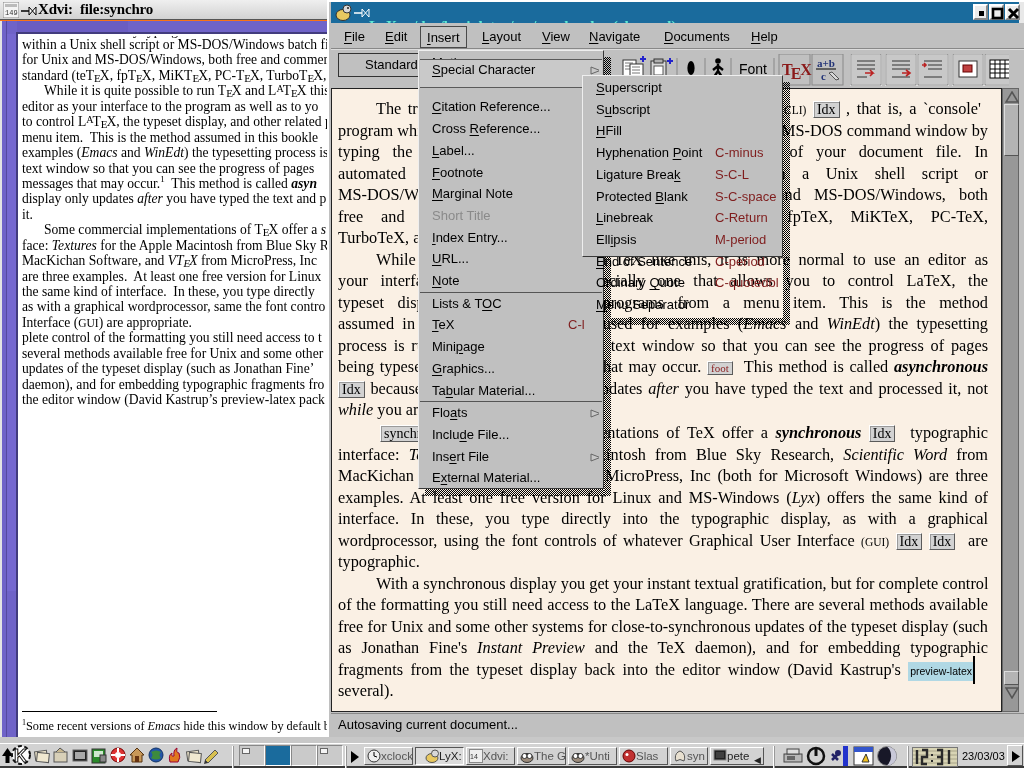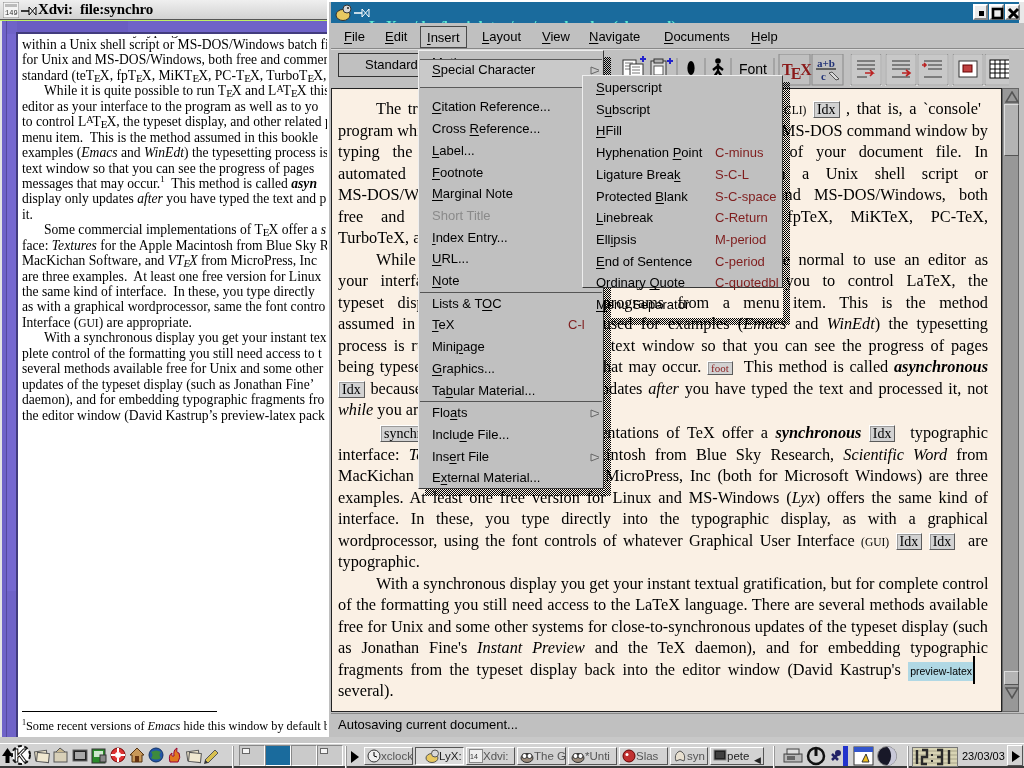--- a/index.html
+++ b/index.html
@@ -1,21 +1,21 @@
 <!DOCTYPE html>
 <html><head>
 <meta charset="utf-8">
 <style>
   html,body{margin:0;padding:0;width:1024px;height:768px;overflow:hidden;background:#c8c8c8;}
   *{box-sizing:border-box;}
   .abs{position:absolute;}
   body{font-family:"Liberation Sans",sans-serif;}
 
   
-  #xdvi{left:0;top:0;width:340px;height:737px;background:#bef264;}
+  #xdvi{left:0;top:0;width:340px;height:737px;background:#f97316;}
   #xdvi-title{left:0;top:0;width:340px;height:20px;background:linear-gradient(#efefef,#d2d2d2);border-bottom:1px solid #555;}
   #xdvi-title .txt{position:absolute;left:38px;top:1px;font:bold 15px "Liberation Serif",serif;color:#000;letter-spacing:-0.2px;}
   #xdvi-body{left:0;top:21px;width:340px;height:716px;background:#6f63c8;overflow:hidden;}
   #xdvi-page{position:absolute;left:18px;top:13px;right:0;bottom:0;background:#ffffff;overflow:hidden;}
   .navline{position:absolute;background:#423c7e;}
   #xdvi-text{position:absolute;left:22px;top:16px;width:400px;font-family:"Liberation Serif",serif;font-size:13.6px;line-height:15.44px;color:#000;white-space:nowrap;}
   #xdvi-text div{height:15.44px;}
   #xdvi-text sup,#xdvi-foot sup{line-height:0;}
   .lw{font-size:11px;vertical-align:-2px;letter-spacing:-1px;}
   .la{font-size:10px;vertical-align:3px;letter-spacing:-1px;}
@@ -95,21 +95,20 @@
       <div>messages that may occur.<sup style="font-size:9px">1</sup>&nbsp; This method is called <b><i>asyn</i></b></div>
       <div>display only updates <i>after</i> you have typed the text and p</div>
       <div>it.</div>
       <div style="padding-left:22px">Some commercial implementations of T<span class="lw">E</span>X offer a <i>s</i></div>
       <div>face: <i>Textures</i> for the Apple Macintosh from Blue Sky R</div>
       <div>MacKichan Software, and <i>VT<span class="lw">E</span>X</i> from MicroPress, Inc</div>
       <div>are three examples.&nbsp; At least one free version for Linux</div>
       <div>the same kind of interface.&nbsp; In these, you type directly</div>
       <div>as with a graphical wordprocessor, same the font contro</div>
       <div>Interface (<span class="smc">GUI</span>) are appropriate.</div>
-      <div style="padding-left:22px">With a synchronous display you get your instant tex</div>
       <div>plete control of the formatting you still need access to t</div>
       <div>several methods available free for Unix and some other s</div>
       <div>updates of the typeset display (such as Jonathan Fine’</div>
       <div>daemon), and for embedding typographic fragments fro</div>
       <div>the editor window (David Kastrup’s preview-latex pack</div>
     </div>
     <div id="xdvi-foot">
       <div style="border-top:1px solid #000;width:195px;height:8px;"></div>
       <div><sup style="font-size:8px">1</sup>Some recent versions of <i>Emacs</i> hide this window by default but</div>
     </div>
@@ -299,21 +298,21 @@
         <path d="M1 8 L10 4.5 L1 1 Z" fill="#c8c8c8" stroke="#666"></path>
       </svg></div>
   <div class="item" style="top:372.9px">Inclu<u>d</u>e File...</div>
   <div class="item" style="top:394.6px">Ins<u>e</u>rt File<svg class="subarr" style="left:170px;top:7px" width="11" height="9">
         <path d="M1 8 L10 4.5 L1 1 Z" fill="#c8c8c8" stroke="#666"></path>
       </svg></div>
   <div class="item" style="top:416.3px">E<u>x</u>ternal Material...</div>
 </div>
 <div class="shadow" style="left:783px;top:82px;width:7px;height:243px;"></div>
 <div class="shadow" style="left:589px;top:318px;width:194px;height:7px;"></div>
-<div class="menu" id="scmenu" style="left:582px;top:75px;width:201px;height:213px;z-index:51;">
+<div class="menu" id="scmenu" style="left:582px;top:75px;width:201px;height:182px;z-index:51;">
   <div class="item" style="top:1px"><u>S</u>uperscript</div>
   <div class="item" style="top:22.7px">S<u>u</u>bscript</div>
   <div class="item" style="top:44.4px"><u>H</u>Fill</div>
   <div class="item" style="top:66.1px">Hyphenation <u>P</u>oint<span class="sc" style="left:131px">C-minus</span></div>
   <div class="item" style="top:87.8px">Ligature Brea<u>k</u><span class="sc" style="left:131px">S-C-L</span></div>
   <div class="item" style="top:109.5px">Protected <u>B</u>lank<span class="sc" style="left:131px">S-C-space</span></div>
   <div class="item" style="top:131.2px"><u>L</u>inebreak<span class="sc" style="left:131px">C-Return</span></div>
   <div class="item" style="top:152.9px">Ell<u>i</u>psis<span class="sc" style="left:131px">M-period</span></div>
   <div class="item" style="top:174.6px"><u>E</u>nd of Sentence<span class="sc" style="left:131px">C-period</span></div>
   <div class="item" style="top:196.3px">Ordinary <u>Q</u>uote<span class="sc" style="left:131px">C-quotedbl</span></div>

